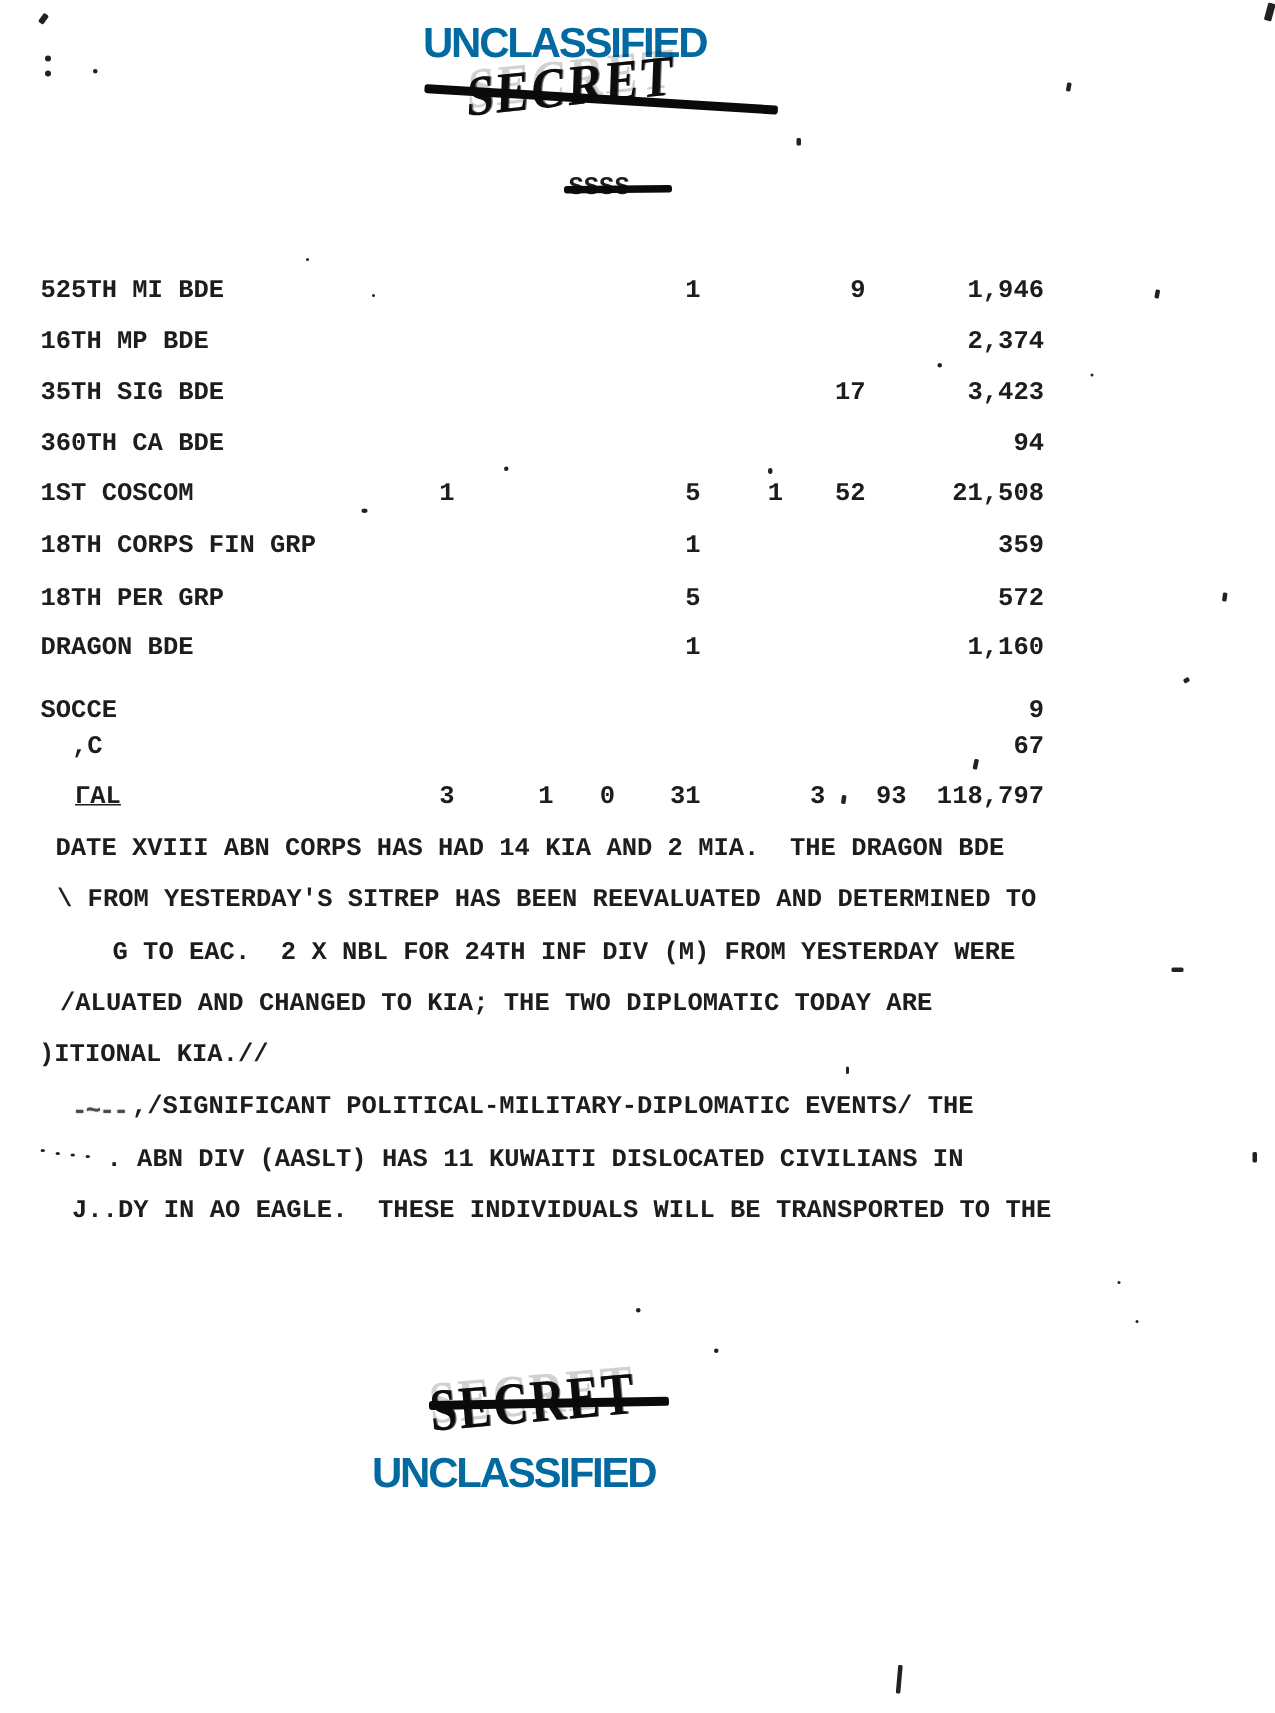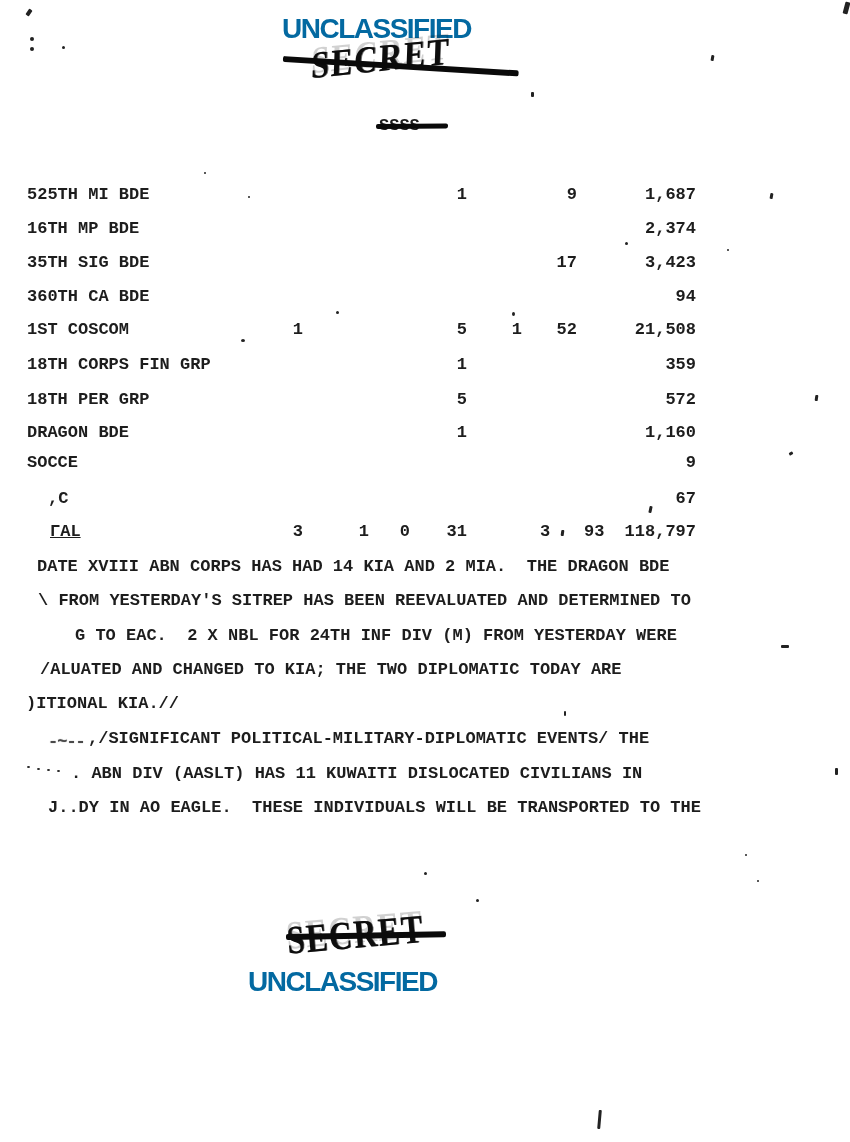--- a/index.html
+++ b/index.html
@@ -44,21 +44,21 @@
   .cA{left:263px; width:40px; text-align:right;}
   .cB{left:329px; width:40px; text-align:right;}
   .cC{left:370px; width:40px; text-align:right;}
   .cD{left:407px; width:60px; text-align:right;}
   .cE{left:482px; width:40px; text-align:right;}
   .cF{left:527px; width:50px; text-align:right;}
   .cF2{left:540px;}
   .cG2{left:584px;}
   .cT{left:612px; width:84px; text-align:right;}
   .r0{top:186px}.r1{top:220px}.r2{top:254px}.r3{top:288px}.r4{top:321px}
-  .r5{top:356px}.r6{top:391px}.r7{top:424px}.r8{top:454px}.r9{top:490px}.r10{top:523px}
+  .r5{top:356px}.r6{top:391px}.r7{top:424px}.r8{top:466px}.r9{top:490px}.r10{top:523px}
   
   .pl0{left:37px; top:558px}
   .pl1{left:38px; top:592px}
   .pl2{left:75px; top:627px}
   .pl3{left:40px; top:661px}
   .pl4{left:26px; top:695px}
   .pl5main{left:88px; top:730px}
   .pl5lead{left:48px; top:733px}
   .pl6{left:71px; top:765px}
   .pl7{left:48px; top:799px}
@@ -76,21 +76,21 @@
   <div class="strike strike-top"></div>
 
   <div class="mono" style="left:379px; top:117px; font-weight:700;">SSSS</div>
   <div class="strike strike-code"></div>
 
   <div>
     <div class="trow r0">
       <span class="cell lbl">525TH MI BDE</span>
       <span class="cell cD">1</span>
       <span class="cell cF">9</span>
-      <span class="cell cT">1,687</span>
+      <span class="cell cT">1,946</span>
     </div>
     <div class="trow r1">
       <span class="cell lbl">16TH MP BDE</span>
       <span class="cell cT">2,374</span>
     </div>
     <div class="trow r2">
       <span class="cell lbl">35TH SIG BDE</span>
       <span class="cell cF">17</span>
       <span class="cell cT">3,423</span>
     </div>

